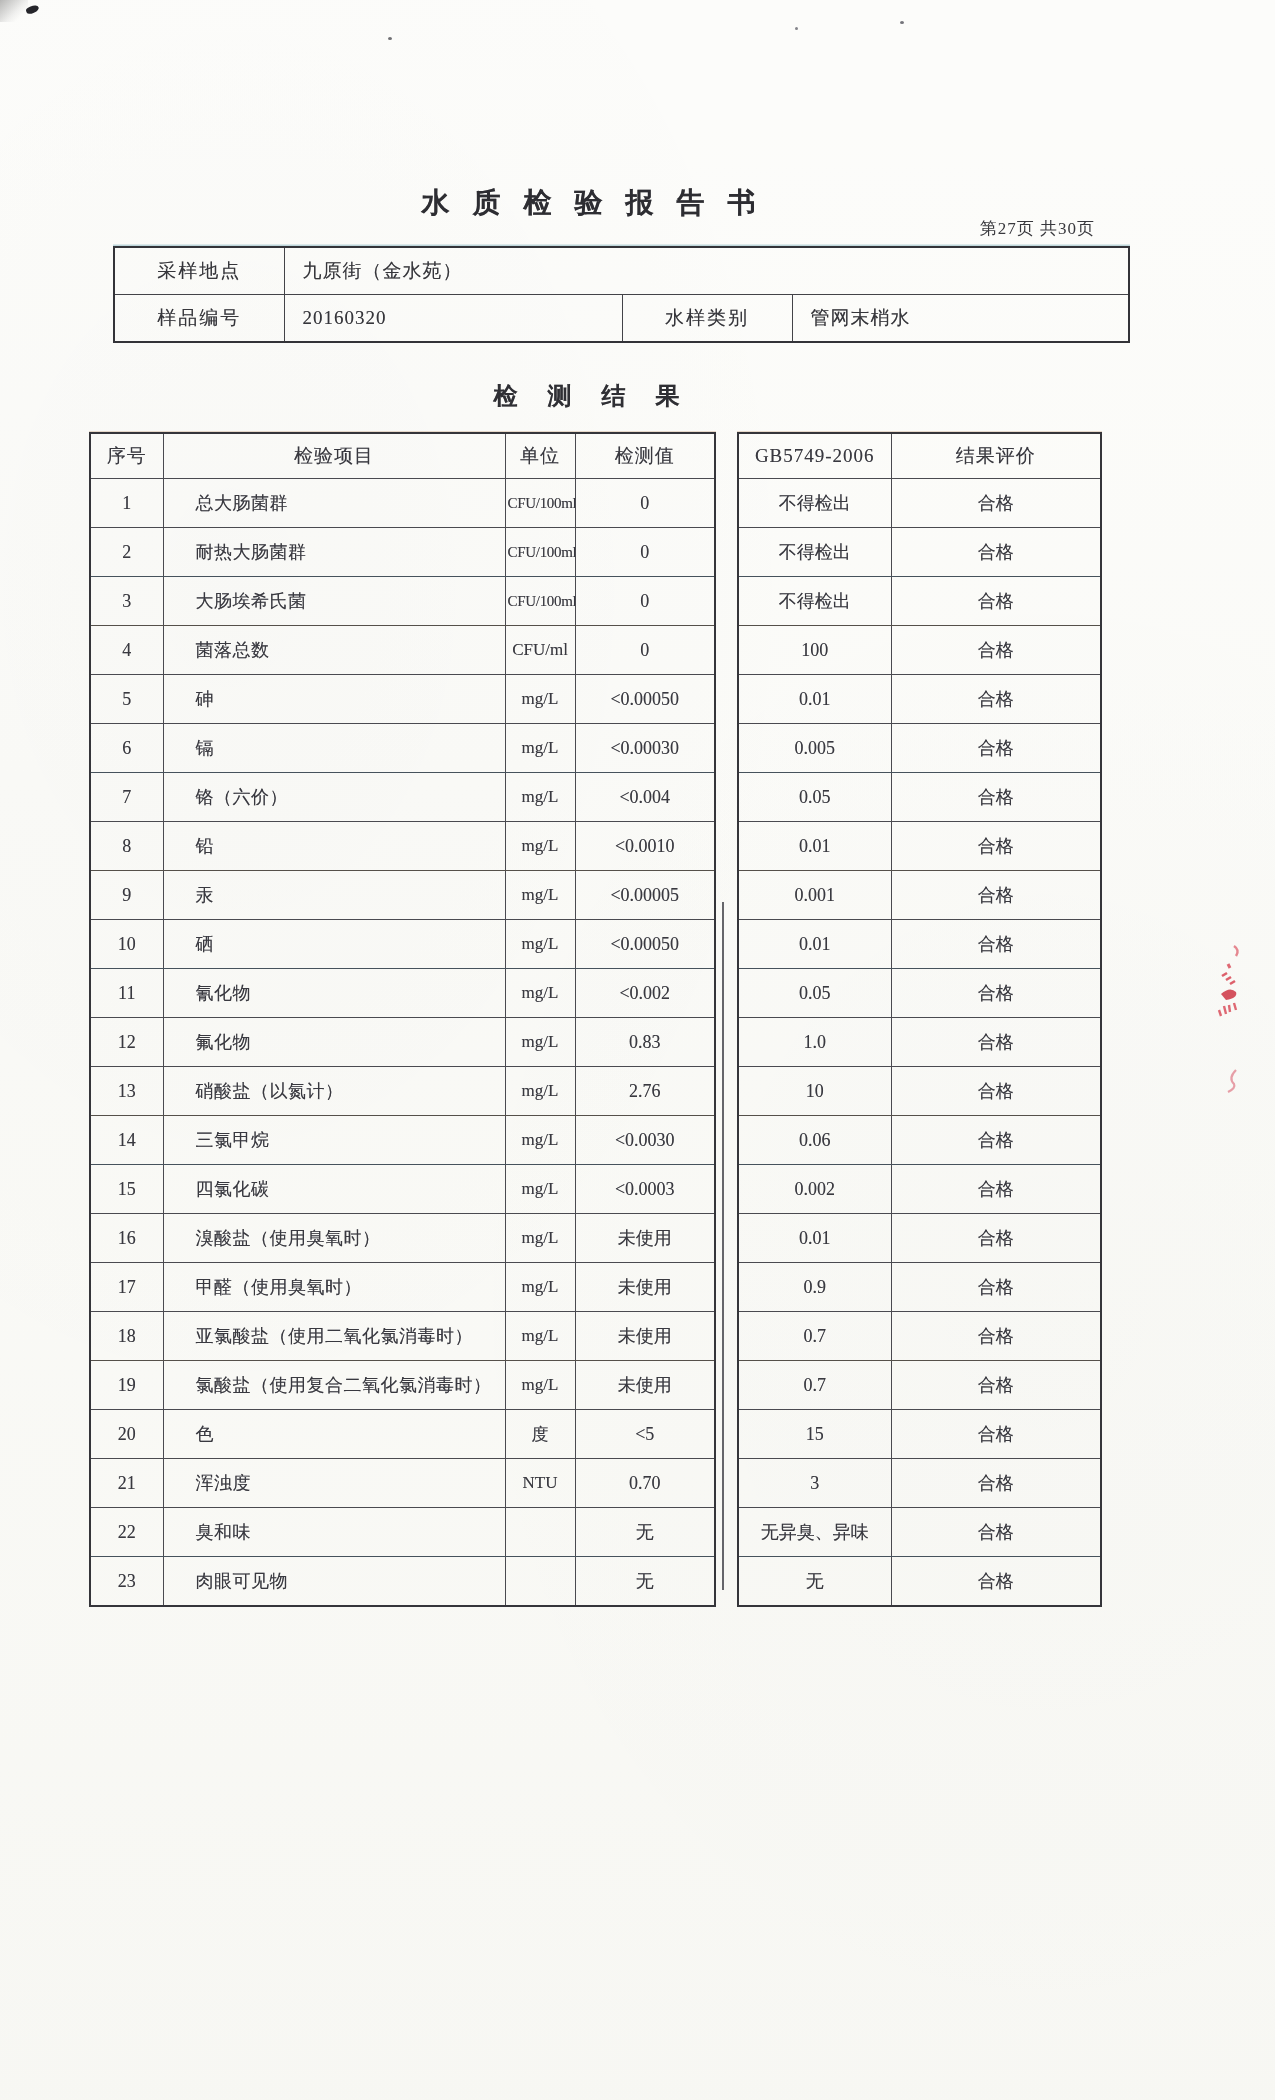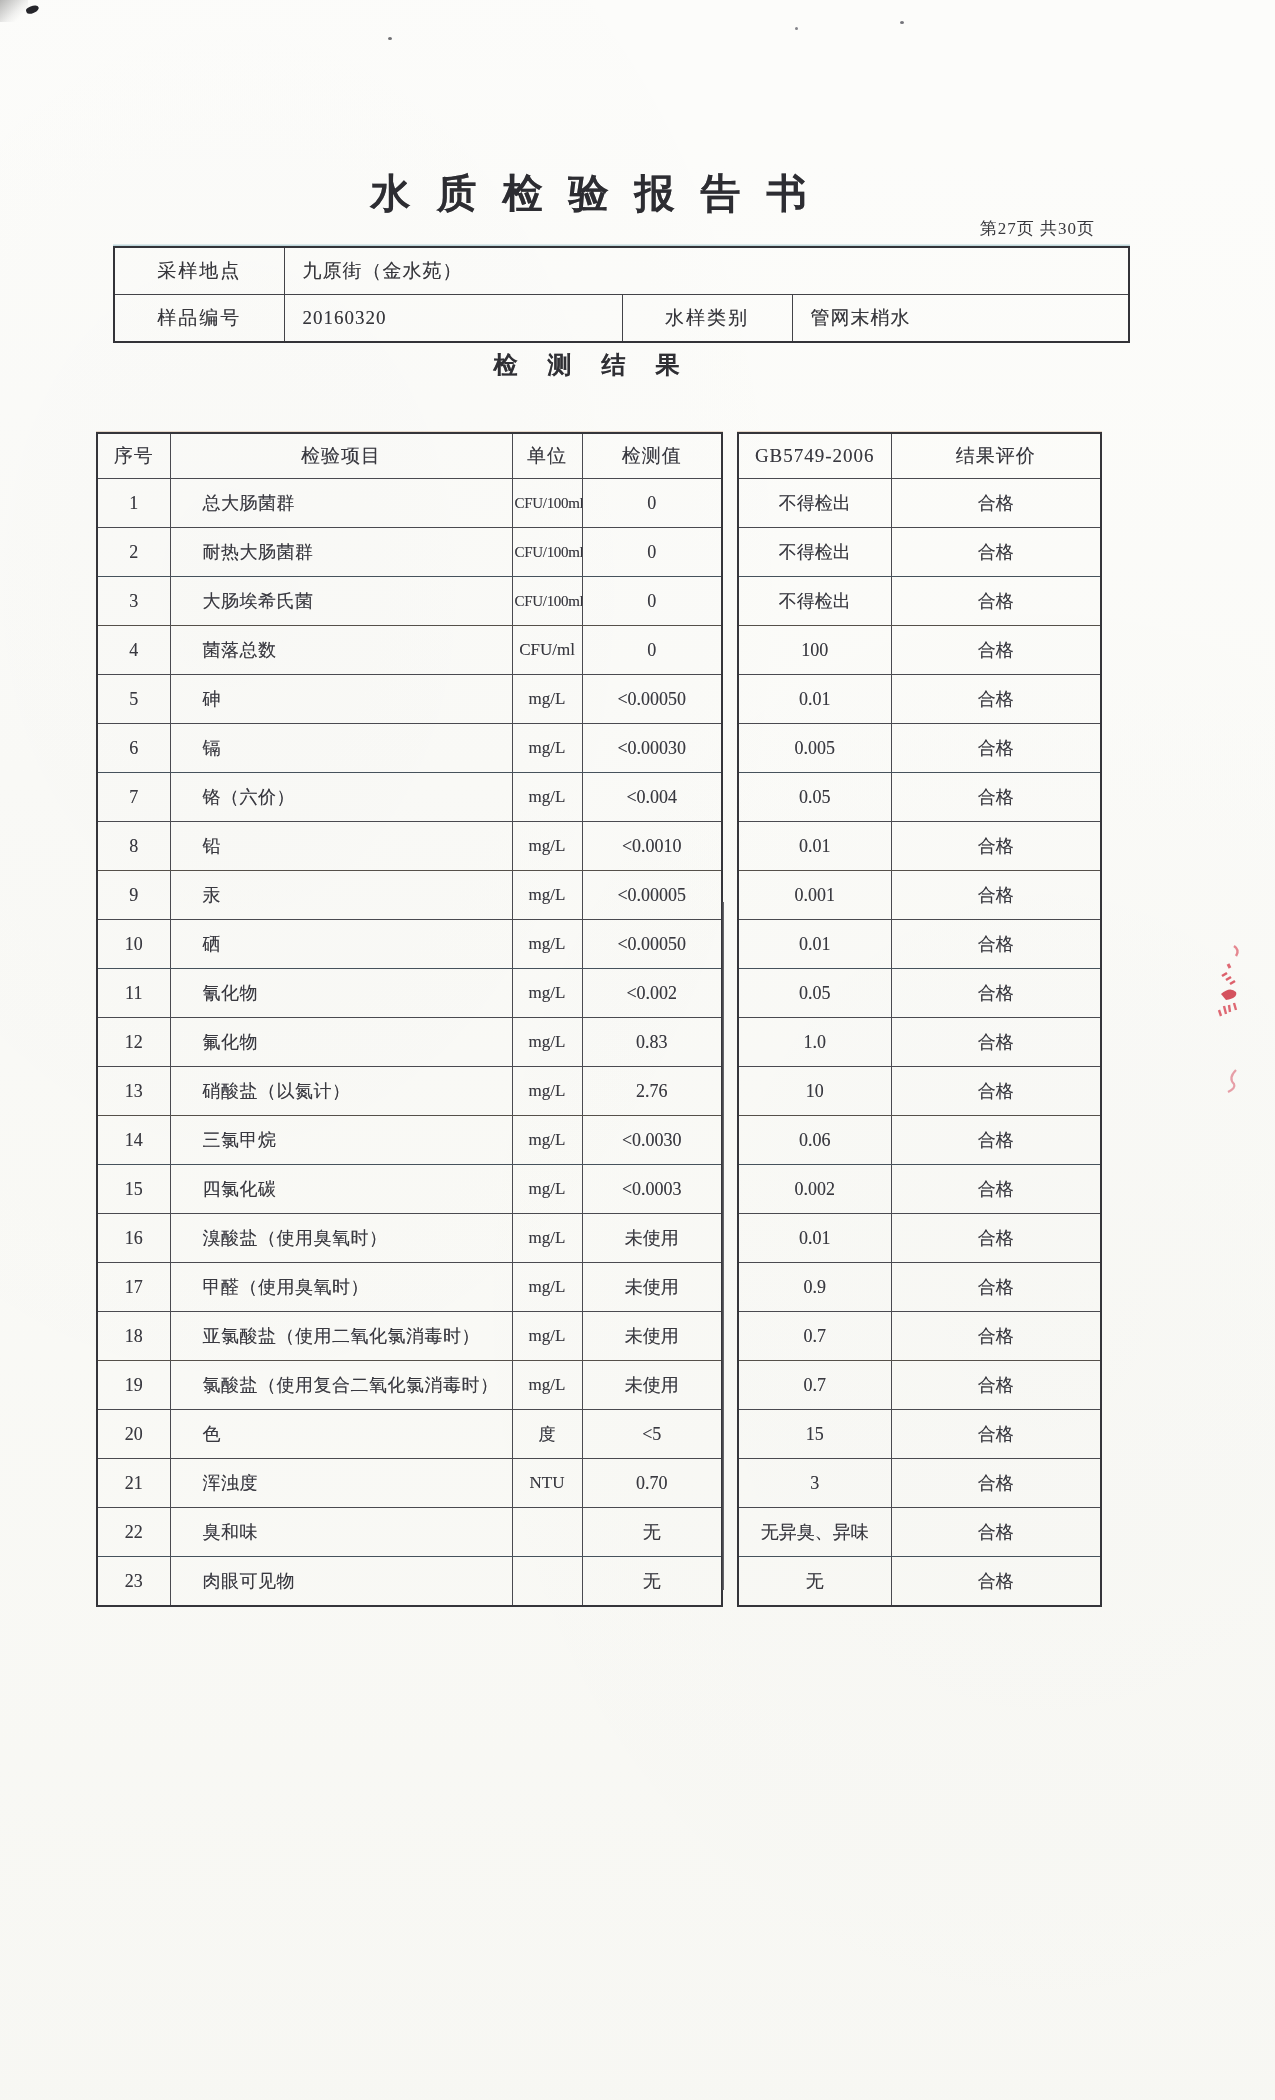--- a/index.html
+++ b/index.html
@@ -7,22 +7,22 @@
     position:relative; width:1275px; height:2100px; margin:0 auto;
     background:#fbfbf8;
     background-image:
       linear-gradient(180deg, rgba(255,255,255,.35) 0%, rgba(245,245,240,.25) 55%, rgba(240,240,234,.35) 100%),
       radial-gradient(ellipse at 18% 28%, rgba(0,0,0,0.015), transparent 42%),
       radial-gradient(ellipse at 82% 62%, rgba(20,40,60,0.012), transparent 45%);
     font-family:"Liberation Serif","DejaVu Serif",serif;
     color:#3a3a3f; overflow:hidden;
   }
   .doc-title {
-    position:absolute; top:166px; left:85px; width:1015px; margin:0;
-    text-align:center; font-size:40px; font-weight:700; letter-spacing:8px;
+    position:absolute; top:184px; left:85px; width:1015px; margin:0;
+    text-align:center; font-size:28px; font-weight:700; letter-spacing:8px;
     color:#2d2d32; text-shadow:0 0 .5px rgba(45,45,50,.6);
   }
   .page-info {
     position:absolute; top:217px; right:180px;
     font-size:17px; color:#38383d; letter-spacing:1px;
   }
   
   .info-table {
     position:absolute; left:85px; top:246px; width:1015px;
     border-collapse:collapse; table-layout:fixed;
@@ -31,32 +31,32 @@
     margin-left:28px;
   }
   .info-table td {
     border:1.6px solid #434348; height:44px; font-size:19px;
     color:#36363b; text-shadow:0 0 .5px rgba(54,54,59,.45);
   }
   .info-table td.lbl { text-align:center; letter-spacing:2px; }
   .info-table td.val { text-align:left; padding-left:18px; letter-spacing:1px; }
   
   .section-title {
-    position:absolute; top:349px; left:85px; width:1015px; margin:0;
+    position:absolute; top:380px; left:85px; width:1015px; margin:0;
     text-align:center; font-size:24px; font-weight:700; letter-spacing:12px;
     color:#2f2f34; text-shadow:0 0 .5px rgba(47,47,52,.55);
   }
   
   .results { position:absolute; left:85px; top:432px; width:1015px; height:1165px; }
   .res {
     position:absolute; top:0; border-collapse:collapse; table-layout:fixed;
     border:2px solid #35353a;
     box-shadow:0 -1px 0 rgba(160,95,40,.22);
   }
-  .res.left  { left:11px;     width:625px; }
+  .res.left  { left:4px;     width:625px; }
   .res.right { left:652px; width:363px;padding-left:47px; }
   .res th, .res td {
     border:1.5px solid #4a4a50; height:48px; padding:0 2px;
     text-align:center; font-weight:normal; font-size:18px;
     color:#393940; white-space:nowrap; overflow:hidden;
     text-shadow:0 0 .5px rgba(57,57,64,.45);
   }
   .res thead th { height:44px; font-size:19px; letter-spacing:1px; }
   .res tbody tr:nth-child(4n+2) td { border-bottom-color:#46525c; }
   .res tbody tr:nth-child(5n+3) td { border-bottom-color:#55504a; }

